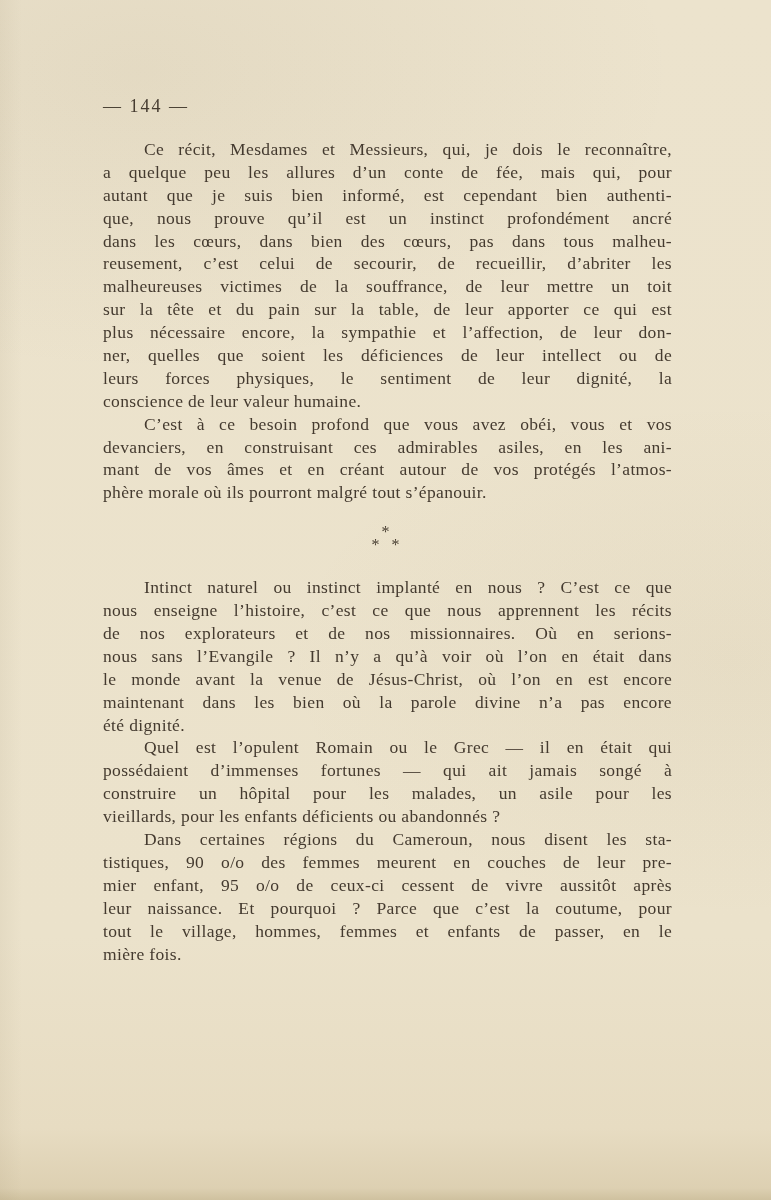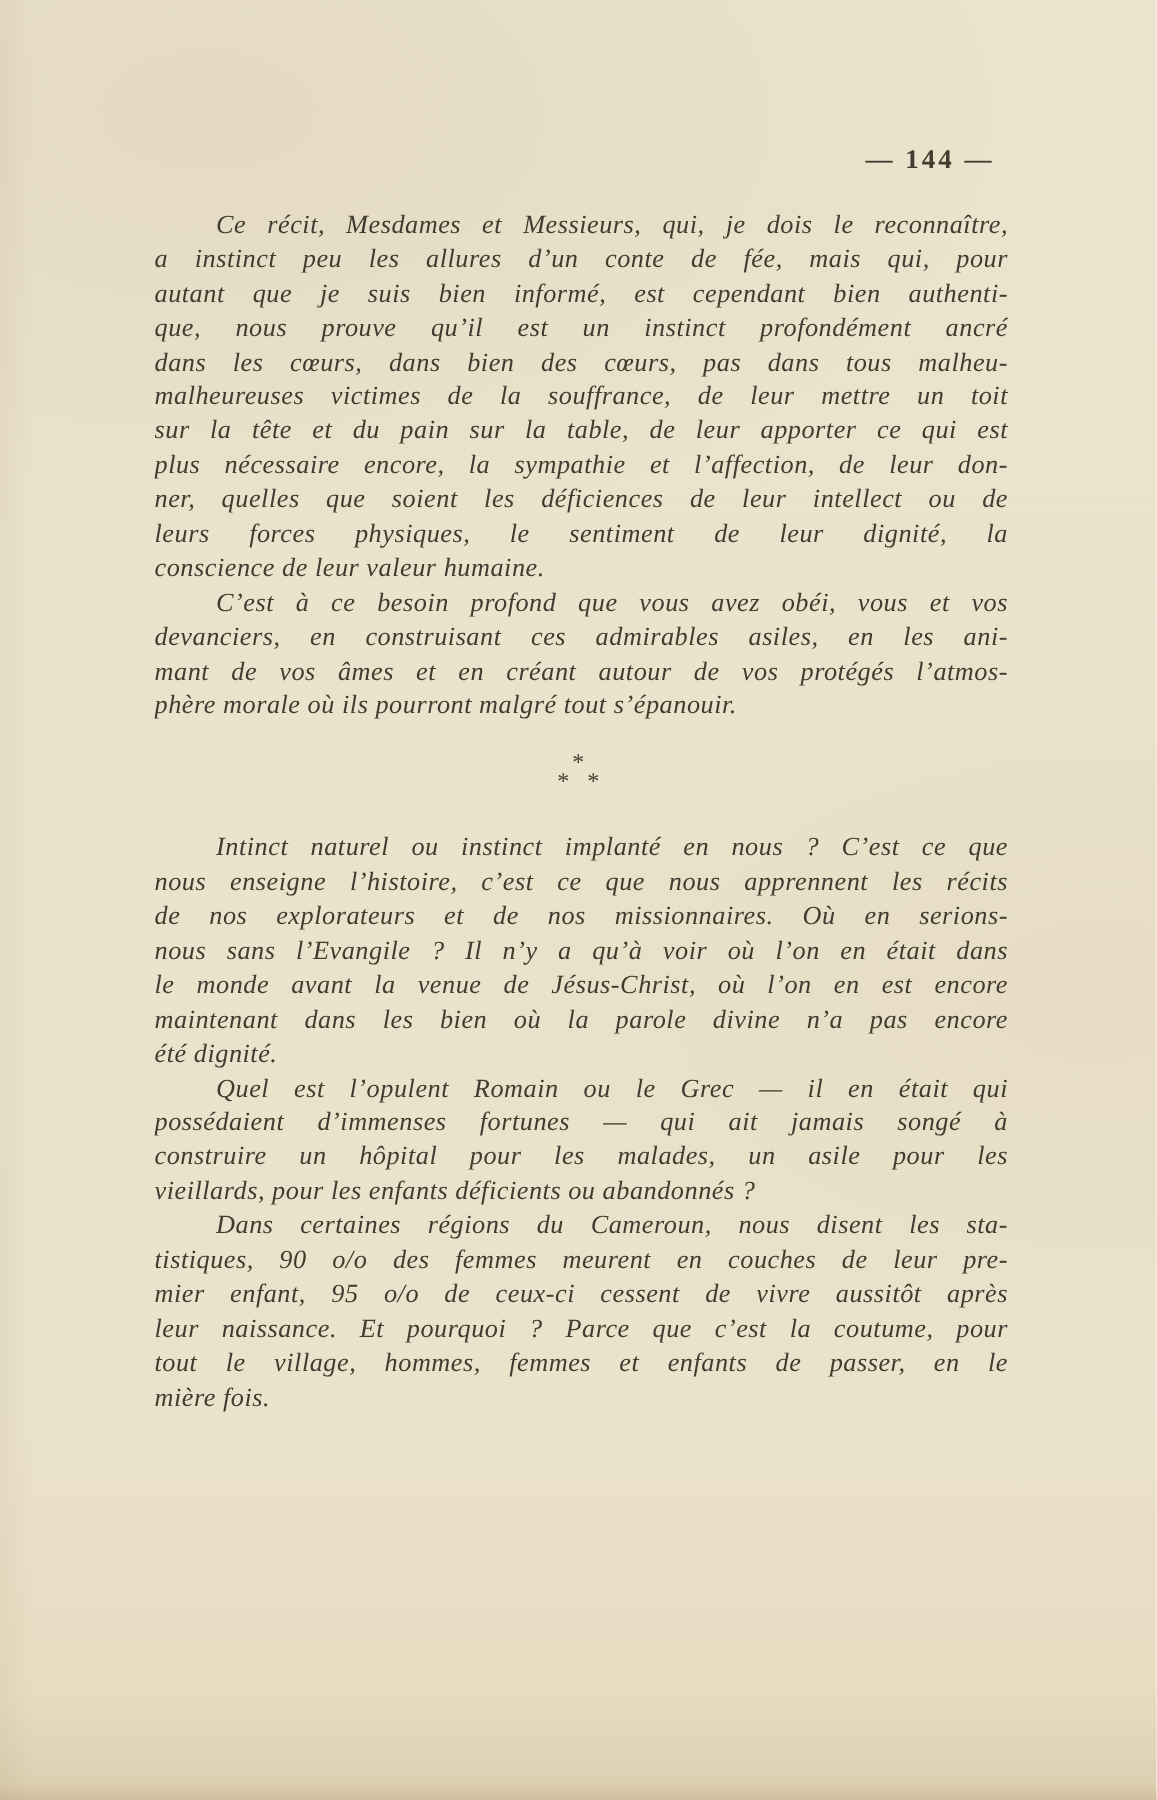--- a/index.html
+++ b/index.html
@@ -28,43 +28,41 @@
     left: 0; top: 0; bottom: 0;
     width: 22px;
     background: linear-gradient(90deg, rgba(110,90,55,0.06), rgba(110,90,55,0));
     pointer-events: none;
   }
   .page-number {
     position: absolute;
     top: 96px;
     left: 103px;
     width: 560px;
-    text-align: right;
+    text-align: left;
     font-size: 18px;
     letter-spacing: 2px;
     color: #453b30;
-    font-weight: bold;
   }
   .text-block {
     position: absolute;
     top: 138px;
     left: 103px;
     width: 569px;
     font-size: 17.5px;
     letter-spacing: 0.02em;
     color: #443a2f;
   }
   .line {
     line-height: 22.9px;
     height: 22.9px;
     white-space: normal;
     text-align: justify;
     text-align-last: justify;
     overflow: hidden;
-    font-style: italic;
   }
   .line.indent {
     text-indent: 41px;
   }
   .line.last {
     text-align-last: left;
   }
   .asterism {
     margin-top: 21px;
     margin-bottom: 25px;
@@ -77,24 +75,25 @@
     letter-spacing: 4px;
   }
 </style>
 </head>
 <body>
 
 <div class="page">
   <div class="page-number">— 144 —</div>
   <div class="text-block">
       <div class="line indent">Ce récit, Mesdames et Messieurs, qui, je dois le reconnaître,</div>
-      <div class="line">a instinct peu les allures d’un conte de fée, mais qui, pour</div>
+      <div class="line">a quelque peu les allures d’un conte de fée, mais qui, pour</div>
       <div class="line">autant que je suis bien informé, est cependant bien authenti-</div>
       <div class="line">que, nous prouve qu’il est un instinct profondément ancré</div>
       <div class="line">dans les cœurs, dans bien des cœurs, pas dans tous malheu-</div>
+      <div class="line">reusement, c’est celui de secourir, de recueillir, d’abriter les</div>
       <div class="line">malheureuses victimes de la souffrance, de leur mettre un toit</div>
       <div class="line">sur la tête et du pain sur la table, de leur apporter ce qui est</div>
       <div class="line">plus nécessaire encore, la sympathie et l’affection, de leur don-</div>
       <div class="line">ner, quelles que soient les déficiences de leur intellect ou de</div>
       <div class="line">leurs forces physiques, le sentiment de leur dignité, la</div>
       <div class="line last">conscience de leur valeur humaine.</div>
       <div class="line indent">C’est à ce besoin profond que vous avez obéi, vous et vos</div>
       <div class="line">devanciers, en construisant ces admirables asiles, en les ani-</div>
       <div class="line">mant de vos âmes et en créant autour de vos protégés l’atmos-</div>
       <div class="line last">phère morale où ils pourront malgré tout s’épanouir.</div>

